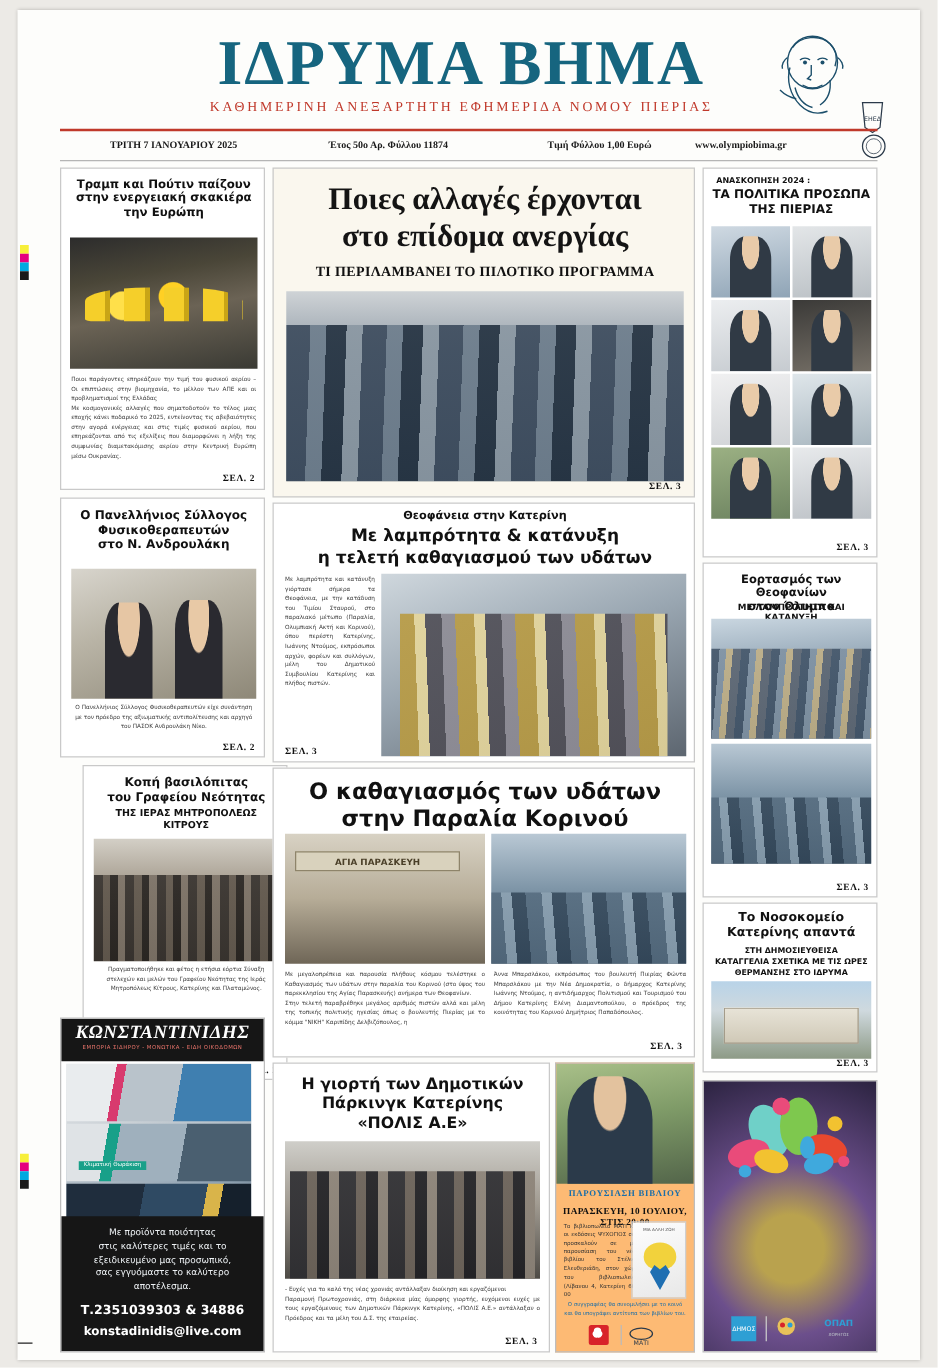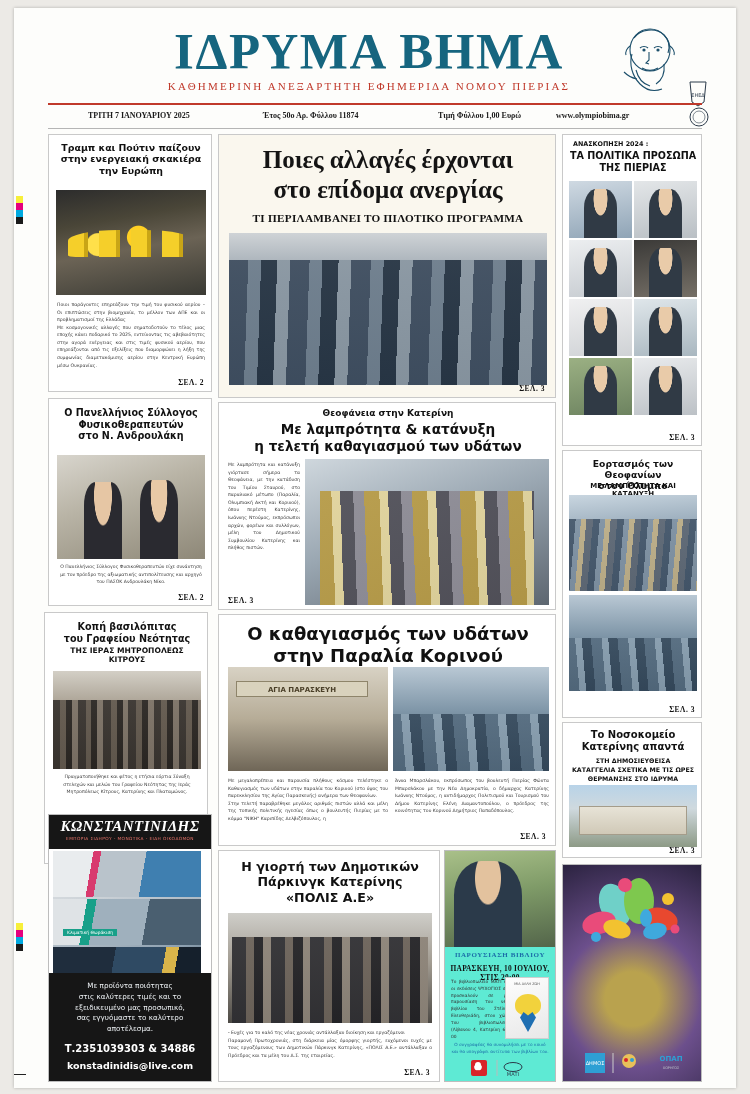--- a/index.html
+++ b/index.html
@@ -141,21 +141,21 @@
   .ad-kon-slogan{position:absolute;left:0;bottom:3px;width:100%;text-align:center;
      font-family:"Liberation Serif",serif;font-style:italic;font-weight:bold;font-size:9px;color:#111;}
   .ad-kon-bottom{position:absolute;left:0;bottom:0;width:100%;height:108px;background:#161616;}
   .ad-kon-copy{position:absolute;left:6px;top:8px;width:calc(100% - 12px);text-align:center;
      font-family:"DejaVu Sans",sans-serif;font-size:7.2px;line-height:1.5;color:#eef2f5;}
   .ad-kon-phone{position:absolute;left:0;top:70px;width:100%;text-align:center;
      font-family:"DejaVu Sans",sans-serif;font-weight:bold;font-size:10px;color:#fff;}
   .ad-kon-mail{position:absolute;left:0;top:87px;width:100%;text-align:center;
      font-family:"DejaVu Sans",sans-serif;font-weight:bold;font-size:9.5px;color:#fff;}
 
-  .ad-book{position:absolute;background:#5eead4;border:1px solid #bdbdbd;overflow:hidden;}
+  .ad-book{position:absolute;background:#fdba74;border:1px solid #bdbdbd;overflow:hidden;}
   .ad-book-photo{position:absolute;left:0;top:0;width:100%;height:96px;}
   .ad-book-t1{position:absolute;left:0;top:100px;width:100%;text-align:center;
      font-family:"Liberation Serif",serif;font-weight:bold;font-size:7px;color:#1b6ea8;letter-spacing:.6px;}
   .ad-book-t2{position:absolute;left:0;top:113px;width:100%;text-align:center;
      font-family:"Liberation Serif",serif;font-weight:bold;font-size:7.4px;color:#111;letter-spacing:.3px;}
   .ad-book-copy{position:absolute;left:6px;top:128px;width:60px;
      font-family:"DejaVu Sans",sans-serif;font-size:4.4px;line-height:1.55;color:#333;text-align:justify;}
   .ad-book-cover{position:absolute;right:6px;top:126px;width:44px;height:62px;
      background:linear-gradient(160deg,#fdfdfd,#e8e8e8);border:1px solid #cfcfcf;overflow:hidden;}
   .ad-book-note{position:absolute;left:6px;bottom:26px;width:calc(100% - 12px);
@@ -238,21 +238,21 @@
     <div class="hl" style="position:absolute;left:6px;top:8px;width:152px;font-size:9.6px;white-space:pre-line;">Ο Πανελλήνιος Σύλλογος
 Φυσικοθεραπευτών
 στο Ν. Ανδρουλάκη</div>
     <div class="photo ph-office" style="left:8px; top:56px; width:148px; height:104px;">
       <div class="ph-office2"></div>
     </div>
     <div class="body-text" style="position:absolute;left:10px;top:164px;width:144px;text-align:center;">Ο Πανελλήνιος Σύλλογος Φυσικοθεραπευτών είχε συνάντηση με τον πρόεδρο της αξιωματικής αντιπολίτευσης και αρχηγό του ΠΑΣΟΚ Ανδρουλάκη Νίκο.</div>
     <div class="page-ref" style="position:absolute;right:7px;bottom:3px;width:60px;">ΣΕΛ. 2</div>
   </div>
 
-  <div class="box" style="left:30px; top:604px; width:164px; height:252px;">
+  <div class="box" style="left:52px; top:604px; width:164px; height:252px;">
     <div class="hl" style="position:absolute;left:6px;top:8px;width:152px;font-size:9.6px;white-space:pre-line;">Κοπή βασιλόπιτας
 του Γραφείου Νεότητας</div>
     <div class="kicker" style="position:absolute;left:6px;top:33px;width:152px;font-size:7.6px;line-height:1.25;white-space:pre-line;">ΤΗΣ ΙΕΡΑΣ ΜΗΤΡΟΠΟΛΕΩΣ
 ΚΙΤΡΟΥΣ</div>
     <div class="photo ph-crowd" style="left:8px; top:58px; width:148px; height:98px;"></div>
     <div class="body-text" style="position:absolute;left:10px;top:160px;width:144px;text-align:center;">Πραγματοποιήθηκε και φέτος η ετήσια εόρτια Σύναξη στελεχών και μελών του Γραφείου Νεότητας της Ιεράς Μητροπόλεως Κίτρους, Κατερίνης και Πλαταμώνος.</div>
     <div class="page-ref" style="position:absolute;right:7px;bottom:3px;width:60px;">ΣΕΛ. 2</div>
   </div>
 
   <div class="ad-kon" style="left:34px; top:806px; width:164px; height:268px;">

